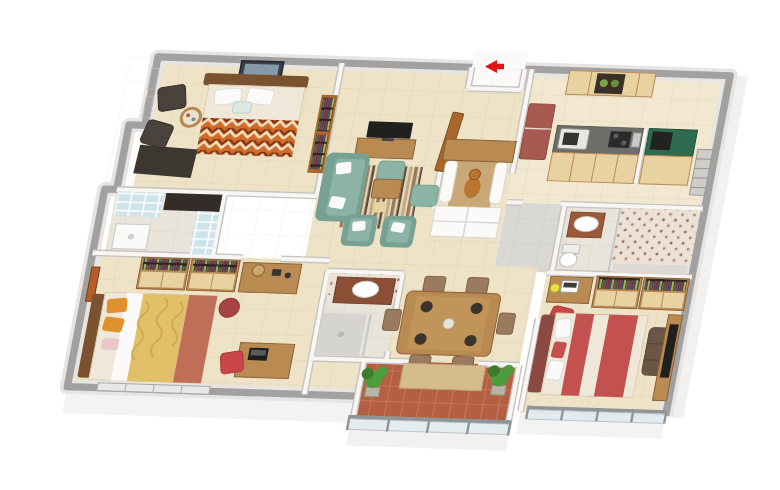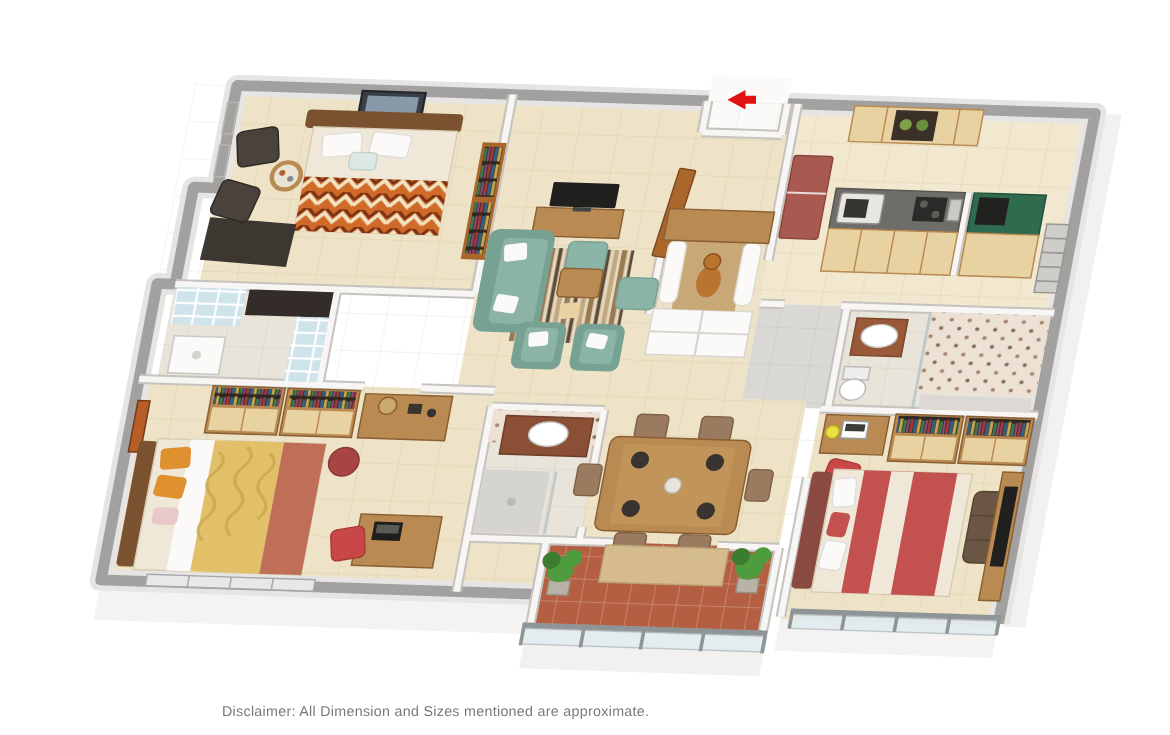--- a/index.html
+++ b/index.html
@@ -372,14 +372,13 @@
         <rect x="462" y="352" width="138" height="4" fill="#8f9496"></rect>
         <rect x="462" y="356" width="138" height="10" fill="#dfeaee" opacity="0.85" stroke="#b4bec2"></rect>
         <path d="M462,352 V366 M497,352 V366 M532,352 V366 M567,352 V366 M600,352 V366" stroke="#8f9496" stroke-width="2.4"></path>
       </g>
     </g>
   </g>
 
   <polygon class="c-arrow" points="485,66.5 497,60 497,63.8 504,63.8 504,69.2 497,69.2 497,73"></polygon>
 </svg>
 
-<div class="disclaimer">Disclaimer: All Dimension and Sizes mentioned are approximate.</div>
 </div>
 
 </body></html>

